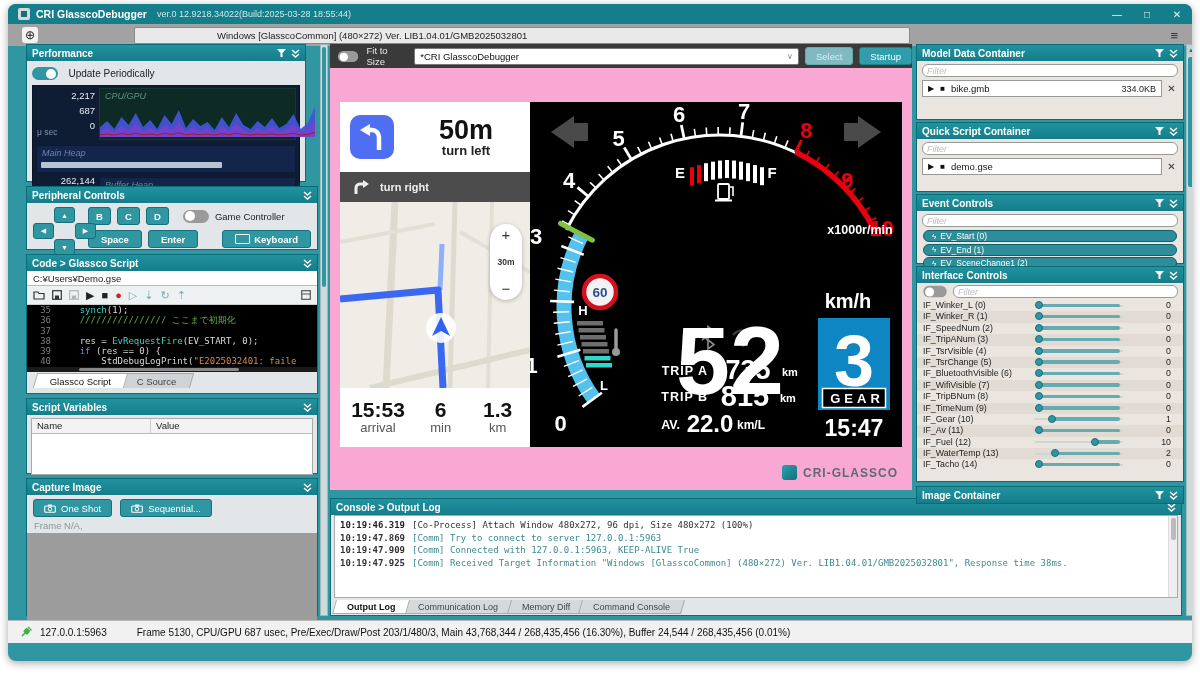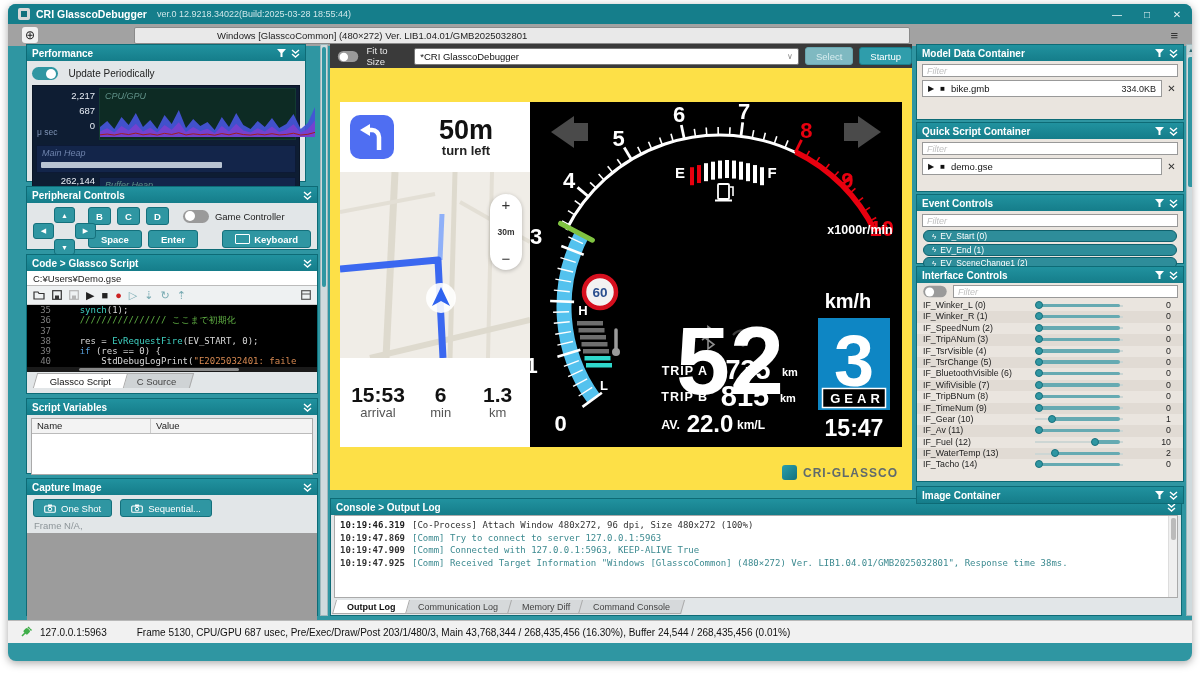--- a/index.html
+++ b/index.html
@@ -89,21 +89,21 @@
   .capimg{margin:1px 0 0 0;height:92px;background:#9c9c9c;}
   
   .ctoolbar{position:absolute;left:322px;top:40px;width:582px;height:24px;background:#3a3a3a;display:flex;align-items:center;}
   .fitlbl{color:#e8e8e8;font-size:9.5px;margin-left:6px;}
   .drop{margin-left:8px;width:396px;height:15px;background:#fff;border:1px solid #777;border-radius:2px;font-size:9.5px;color:#111;
         display:flex;align-items:center;padding:0 5px;}
   .drop .chev{margin-left:auto;color:#888;font-size:8px;}
   .cbtn{height:16px;border-radius:3px;font-size:9.5px;display:flex;align-items:center;justify-content:center;padding:0 10px;margin-left:6px;}
   .cbtn.dis{background:#7fb9c1;color:#d8ecef;border:1px solid #6aa7b0;}
   .cbtn.go{background:#2f9dab;color:#fff;border:1px solid #1b7f8c;}
-  .canvas{position:absolute;left:322px;top:64px;width:582px;height:422px;background:#fde047;}
+  .canvas{position:absolute;left:322px;top:64px;width:582px;height:422px;background:#f9a8d4;}
   .dash{position:absolute;left:10px;top:34px;width:562px;height:345px;display:flex;background:#000;}
   
   .nav{width:190px;background:#fff;display:flex;flex-direction:column;font-family:"Liberation Sans",sans-serif;}
   .nav-top{height:70px;display:flex;align-items:center;}
   .turnicon{width:44px;height:44px;background:#4f6ef2;border-radius:10px;margin:0 8px 0 10px;flex:none;display:flex;align-items:center;justify-content:center;}
   .nav-dist{text-align:center;flex:1;}
   .nav-dist .big{font-size:27px;font-weight:bold;color:#111;line-height:26px;}
   .nav-dist .sub{font-size:13px;color:#222;font-weight:bold;}
   .nav-next{height:30px;background:#4c4c4c;color:#f0f0f0;display:flex;align-items:center;font-size:11px;font-weight:bold;gap:8px;padding-left:10px;}
   .nav-map{height:186px;position:relative;overflow:hidden;background:#f0ede7;}
@@ -126,21 +126,21 @@
   .log-row.proc .log-msg{color:#333;}
   .log-row.comm .log-msg{color:#3c8a90;}
   .log-row.comm .log-time{color:#333;}
   .vscroll{position:absolute;right:0;top:0;width:8px;bottom:0;background:#efefef;border-left:1px solid #ddd;}
   .vscroll .thumb{position:absolute;left:1.5px;top:2px;width:5px;height:22px;background:#bbb;border-radius:2px;}
   .ctabs{position:absolute;left:3px;bottom:1px;right:3px;height:15px;display:flex;align-items:flex-end;background:#e2e6e8;}
   .ctab{height:13px;padding:0 12px;font-size:9px;display:flex;align-items:center;transform:skewX(-16deg);border:1px solid #aaa;border-top:none;margin-right:-3px;background:#d6d9db;color:#444;}
   .ctab span{transform:skewX(16deg);}
   .ctab.active{background:#fff;color:#111;font-weight:bold;z-index:2;}
   
-  .filterin{display:block;width:calc(100% - 10px);margin:3px 5px;height:13px;border:1px solid #999;border-radius:0;font-size:9px;font-style:italic;
+  .filterin{display:block;width:calc(100% - 10px);margin:3px 5px;height:13px;border:1px solid #999;border-radius:6px;font-size:9px;font-style:italic;
             padding:0 4px;box-sizing:border-box;background:#fff;color:#333;font-family:"Liberation Sans",sans-serif;}
   .filterin::placeholder{color:#c0c0c0;}
   .rbody{background:#eae5df;}
   .item-row{display:flex;align-items:center;margin:1px 5px;}
   .item-box{flex:1;height:15px;background:#fff;border:1px solid #999;display:flex;align-items:center;font-size:9.5px;color:#111;padding:0 5px;gap:6px;}
   .item-size{margin-left:auto;font-size:9px;color:#222;}
   .xbtn{width:13px;text-align:center;font-size:10px;color:#333;margin-left:3px;}
   .miniplay{font-size:8px;color:#111;}
   .ev-pill{height:10px;border-radius:6px;background:#2e8d9a;border:1px solid #0f616d;color:#fff;font-size:8.5px;display:flex;align-items:center;
            padding:0 8px;margin:1.5px 6px;gap:4px;}
@@ -416,20 +416,27 @@
           <div class="turnicon">
             <svg width="36" height="36">
                 <path d="M25,31 V18 a7,7 0 0 0 -7,-7 h-4" stroke="#fff" stroke-width="4.5" fill="none"></path>
                 <polygon points="16,5 16,17 6,11" fill="#fff"></polygon>
               </svg>
           </div>
           <div class="nav-dist">
             <div class="big">50m</div>
             <div class="sub">turn left</div>
           </div>
+        </div>
+        <div class="nav-next">
+          <svg width="22" height="18">
+              <path d="M6,16 V10 a4,4 0 0 1 4,-4 h3" stroke="#eee" stroke-width="3" fill="none"></path>
+              <polygon points="13,2 13,10 19,6" fill="#eee"></polygon>
+            </svg>
+          <span>turn right</span>
         </div>
         <div class="nav-map">
           <svg width="190" height="186">
             <rect width="190" height="186" fill="#f0ede7"></rect>
             <path d="M55,0 L46,186" stroke="#dedace" stroke-width="7" fill="none"></path>
             <path d="M115,0 L110,186" stroke="#dedace" stroke-width="5" fill="none"></path>
             <path d="M152,0 L148,186" stroke="#e3dfd5" stroke-width="4" fill="none"></path>
             <path d="M0,40 L95,22" stroke="#e3dfd5" stroke-width="4" fill="none"></path>
             <path d="M30,186 L190,148" stroke="#dedace" stroke-width="6" fill="none"></path>
             <path d="M120,30 L190,70" stroke="#e3dfd5" stroke-width="4" fill="none"></path>

